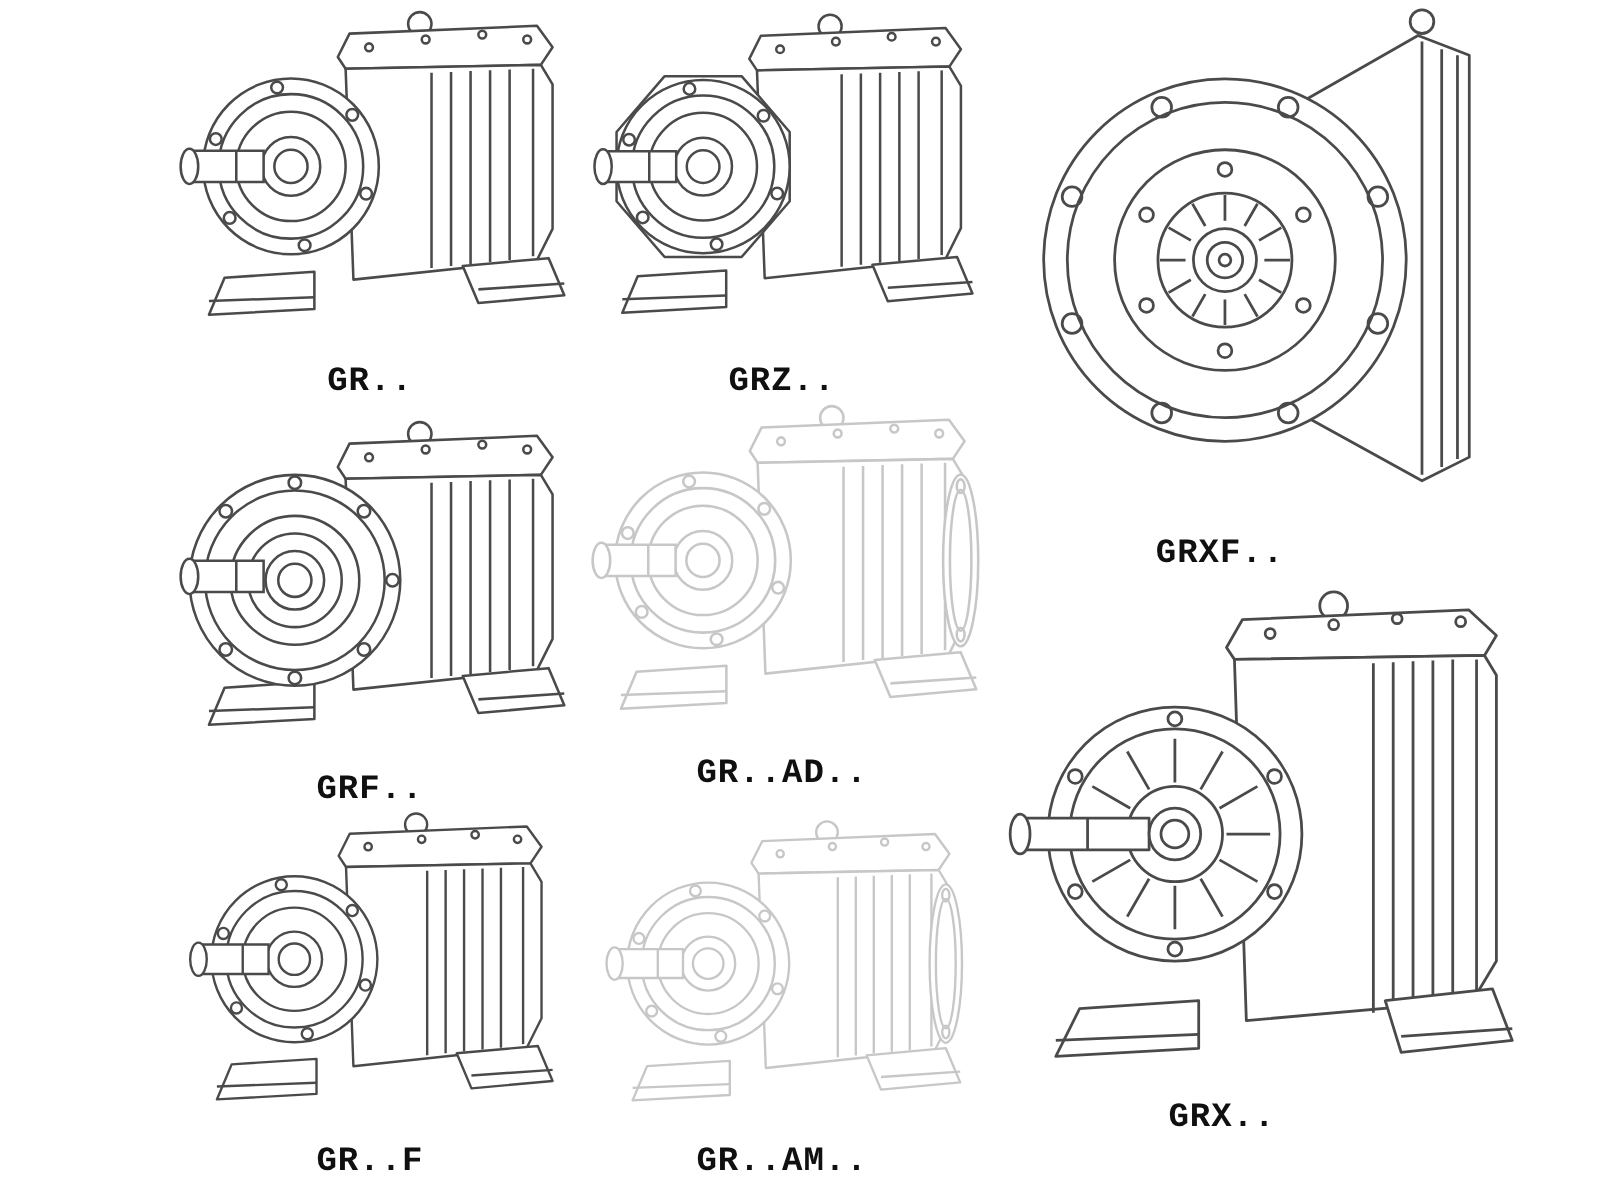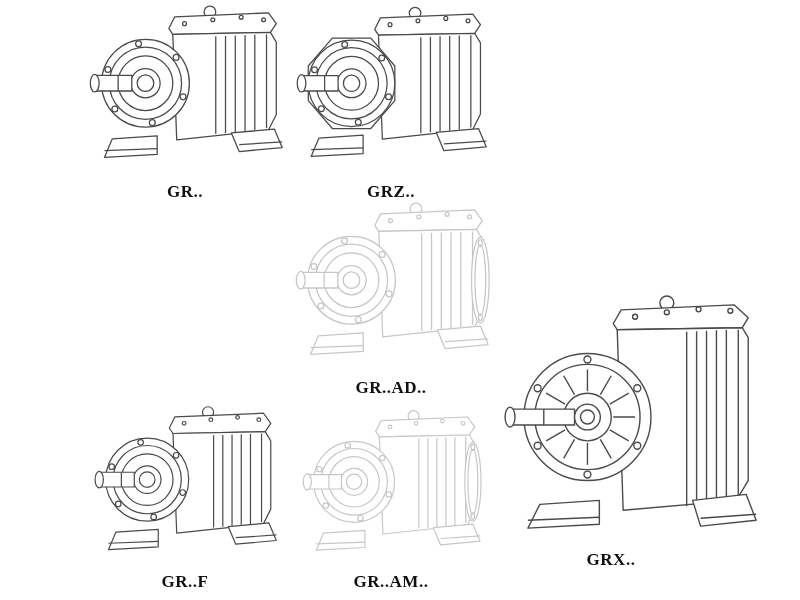--- a/index.html
+++ b/index.html
@@ -1,17 +1,17 @@
 <!DOCTYPE html>
 <html><head>
 <meta charset="utf-8">
 <style>
   html,body{margin:0;padding:0;background:#ffffff;}
   .page{position:relative;width:800px;height:600px;background:#ffffff;overflow:hidden;
-        font-family:Liberation Serif, serif;}
+        font-family:Liberation Mono, monospace;}
   .fig{position:absolute;margin:0;display:flex;flex-direction:column;align-items:center;}
   .draw{display:block;}
   .solid{color:#4a4a4a;}
   .ghost{color:#c7c7c7;}
   .cap{font-weight:bold;font-size:17px;letter-spacing:.5px;color:#101010;margin-top:2px;
        text-align:center;white-space:nowrap;}
   .cap-left{transform:translateX(-34px);}
   svg.defs{position:absolute;width:0;height:0;}
 </style>
 </head>
@@ -166,21 +166,35 @@
   <figure class="fig" style="left:288px;top:2px;width:206px">
     <svg class="draw solid" viewBox="0 0 210 180" width="202" height="178">
       <use href="#p-body"></use>
         <use href="#p-oct"></use>
         <use href="#p-housing"></use>
         <use href="#p-shaft"></use>
     </svg>
     <figcaption class="cap">GRZ..</figcaption>
   </figure>
 
-
+  <figure class="fig" style="left:498px;top:0px;width:292px">
+    <svg class="draw solid" viewBox="0 0 280 270" width="288" height="266">
+      <use href="#p-grxf"></use>
+    </svg>
+    <figcaption class="cap cap-left">GRXF..</figcaption>
+  </figure>
+
+  <figure class="fig" style="left:82px;top:208px;width:206px">
+    <svg class="draw solid" viewBox="0 0 210 180" width="205" height="176">
+      <use href="#p-body"></use>
+        <use href="#p-flange"></use>
+        <use href="#p-shaft"></use>
+    </svg>
+    <figcaption class="cap">GRF..</figcaption>
+  </figure>
 
   <figure class="fig" style="left:288px;top:200px;width:206px">
     <svg class="draw ghost" viewBox="0 0 210 180" width="205" height="176">
       <use href="#p-body"></use>
         <use href="#p-housing"></use>
         <use href="#p-rflange"></use>
         <use href="#p-shaft"></use>
     </svg>
     <figcaption class="cap">GR..AD..</figcaption>
   </figure>

